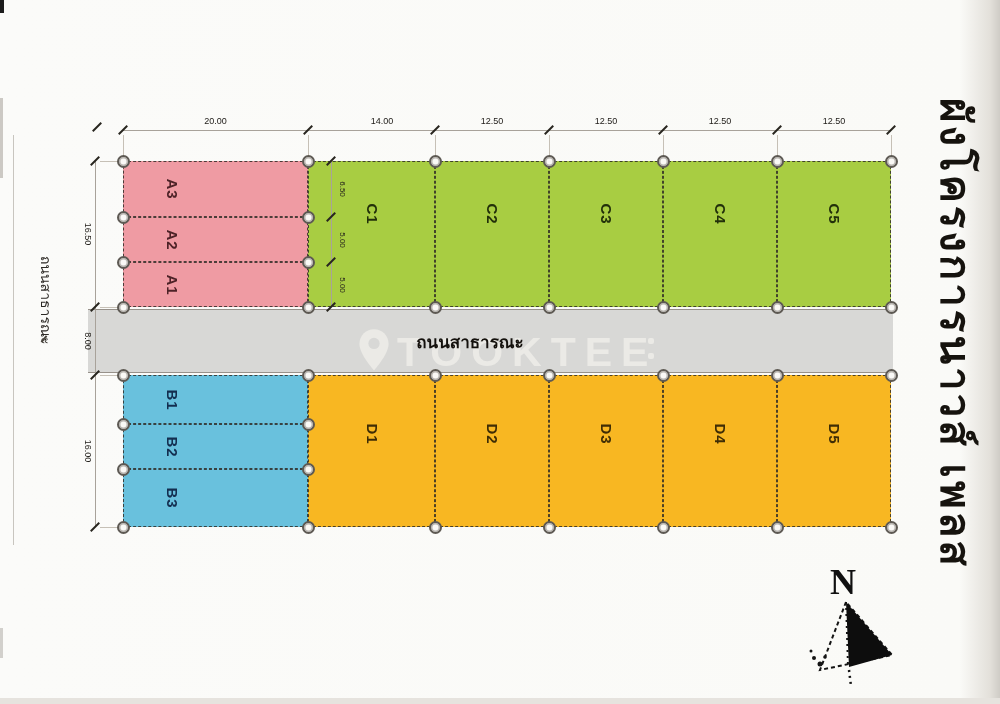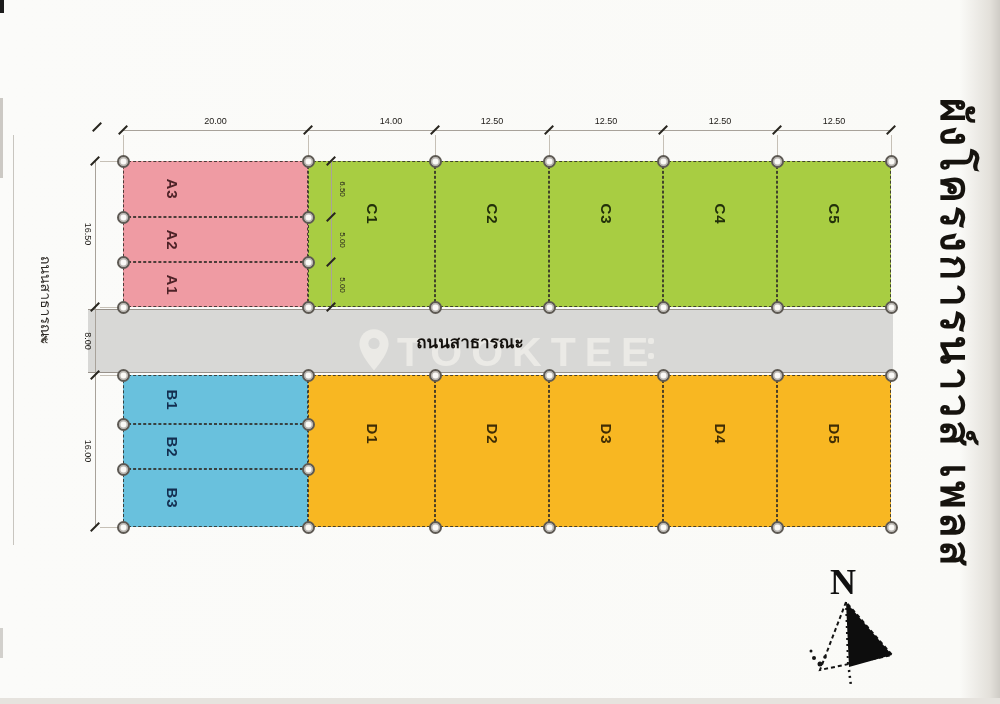--- a/index.html
+++ b/index.html
@@ -128,21 +128,21 @@
       <div class="ext" style="left: 435px; top: 135px; width: 1px; height: 22px;"></div>
       <div class="tick" style="left: 549px; top: 130px;"></div>
       <div class="ext" style="left: 549px; top: 135px; width: 1px; height: 22px;"></div>
       <div class="tick" style="left: 663px; top: 130px;"></div>
       <div class="ext" style="left: 663px; top: 135px; width: 1px; height: 22px;"></div>
       <div class="tick" style="left: 777px; top: 130px;"></div>
       <div class="ext" style="left: 777px; top: 135px; width: 1px; height: 22px;"></div>
       <div class="tick" style="left: 891px; top: 130px;"></div>
       <div class="ext" style="left: 891px; top: 135px; width: 1px; height: 22px;"></div>
       <div class="dimlbl" style="left: 215.5px; top: 121px;">20.00</div>
-      <div class="dimlbl" style="left: 391px; top: 121px;">14.00</div>
+      <div class="dimlbl" style="left: 382px; top: 121px;">14.00</div>
       <div class="dimlbl" style="left: 492px; top: 121px;">12.50</div>
       <div class="dimlbl" style="left: 606px; top: 121px;">12.50</div>
       <div class="dimlbl" style="left: 720px; top: 121px;">12.50</div>
       <div class="dimlbl" style="left: 834px; top: 121px;">12.50</div>
       <div class="dimline" style="left: 95px; top: 161px; width: 1px; height: 366px;"></div>
       <div class="tick" style="left: 95px; top: 161px;"></div>
       <div class="ext" style="left: 100px; top: 161px; width: 19px; height: 1px;"></div>
       <div class="tick" style="left: 95px; top: 307px;"></div>
       <div class="ext" style="left: 100px; top: 307px; width: 19px; height: 1px;"></div>
       <div class="tick" style="left: 95px; top: 375px;"></div>

